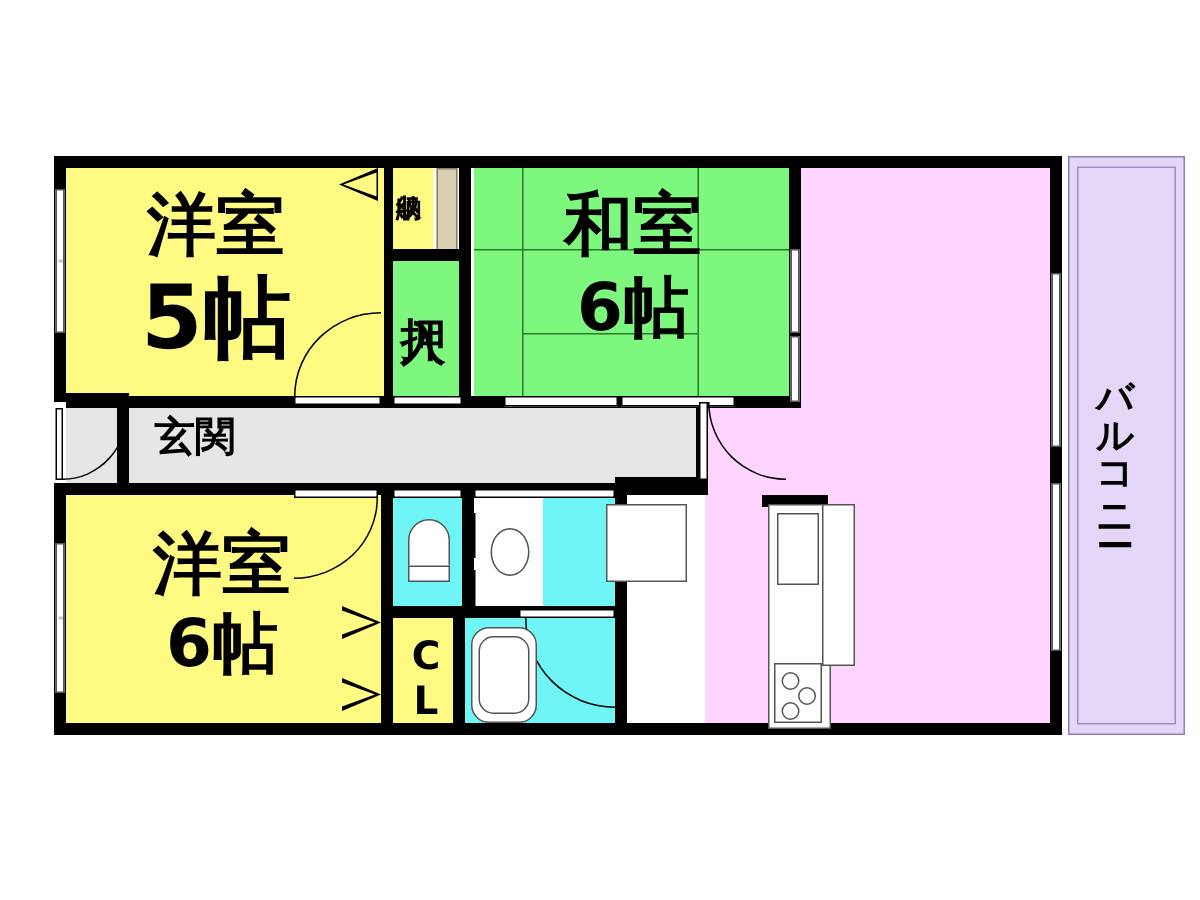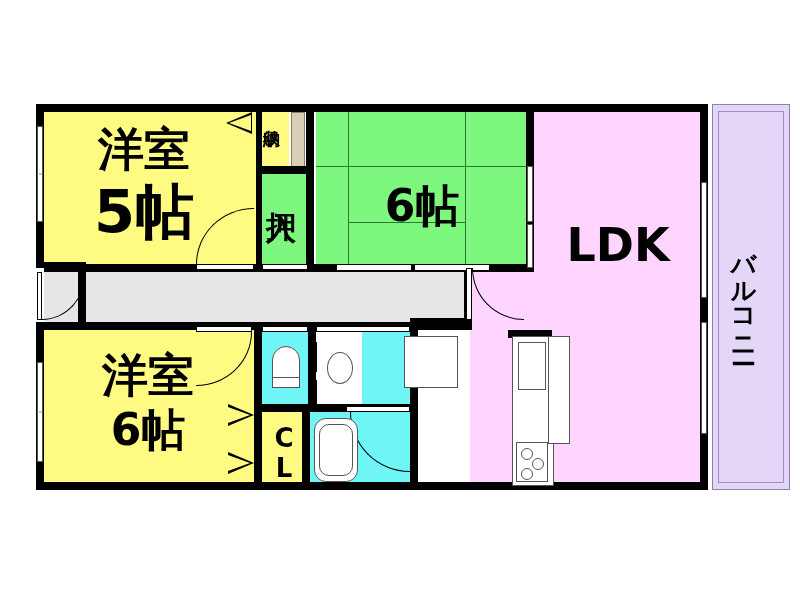--- a/index.html
+++ b/index.html
@@ -210,25 +210,26 @@
   <div class="burner" style="left:532px;top:458px;width:10px;height:10px;"></div>
   <div class="burner" style="left:521px;top:468px;width:10px;height:10px;"></div>
 
   <div class="label" style="left:44px;top:126px;width:200px;font-size:46px;">洋室</div>
   <div class="label" style="left:44px;top:182px;width:200px;font-size:59px;">5帖</div>
 
   <div class="vert" style="left:263px;top:116px;font-size:17px;">収納</div>
 
   <div class="vert" style="left:266px;top:188px;font-size:30px;">押入</div>
 
+  <div class="label" style="left:318px;top:126px;width:208px;font-size:46px;">和室</div>
   <div class="label" style="left:318px;top:184px;width:208px;font-size:44px;">6帖</div>
 
-  <div class="label" style="left:534px;top:222px;width:168px;font-size:46px;">LDK</div>
 
   <div class="vert" style="left:731px;top:236px;font-size:25px;">バルコニー</div>
 
+  <div class="label" style="left:88px;top:278px;width:84px;font-size:27px;">玄関</div>
 
   <div class="label" style="left:48px;top:352px;width:200px;font-size:46px;">洋室</div>
   <div class="label" style="left:48px;top:408px;width:200px;font-size:44px;">6帖</div>
 
   <div class="label" style="left:262px;top:424px;width:44px;font-size:26px;line-height:1.15;">C<br>L</div>
 
 </div>
 
 </body></html>

